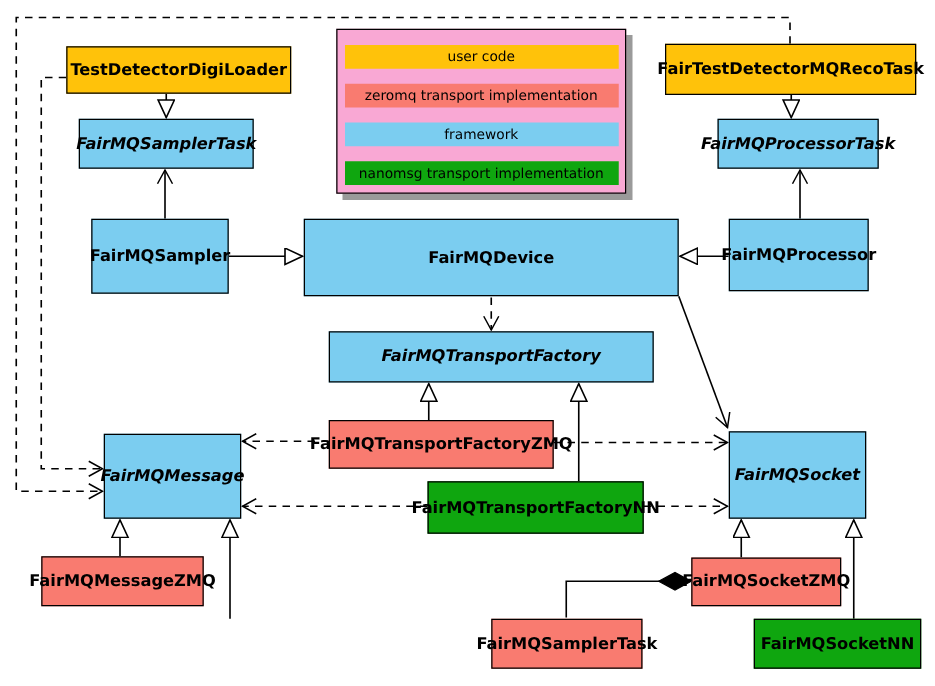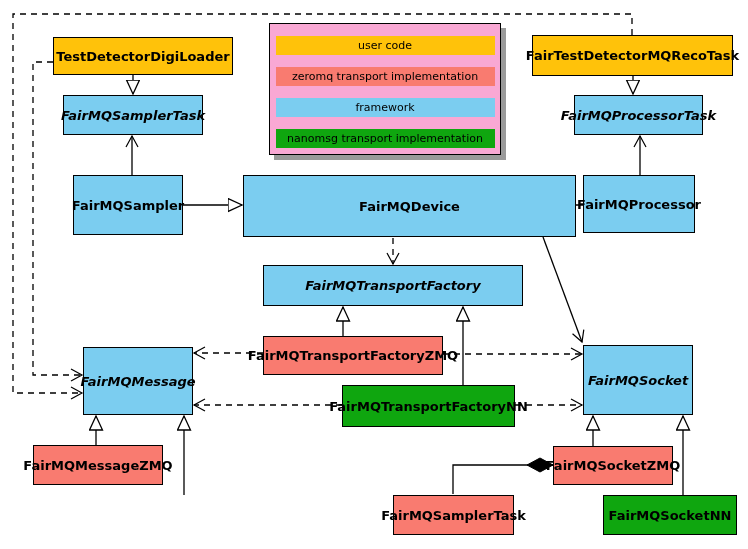--- a/index.html
+++ b/index.html
@@ -75,21 +75,21 @@
   <div class="node c-user" style="left:53px;top:37px;width:180px;height:38px">TestDetectorDigiLoader</div>
 
   <div class="node c-user" style="left:532px;top:35px;width:201px;height:41px">FairTestDetectorMQRecoTask</div>
 
   <div class="node c-framework abstract" style="left:63px;top:95px;width:140px;height:40px">FairMQSamplerTask</div>
 
   <div class="node c-framework abstract" style="left:574px;top:95px;width:129px;height:40px">FairMQProcessorTask</div>
 
   <div class="node c-framework" style="left:73px;top:175px;width:110px;height:60px">FairMQSampler</div>
 
-  <div class="node c-framework" style="left:243px;top:175px;width:333px;height:62px">FairMQDevice</div>
+  <div class="node c-framework" style="left:243px;top:175px;width:300px;height:62px">FairMQDevice</div>
 
   <div class="node c-framework" style="left:583px;top:175px;width:112px;height:58px">FairMQProcessor</div>
 
   <div class="node c-framework abstract" style="left:263px;top:265px;width:260px;height:41px">FairMQTransportFactory</div>
 
   <div class="node c-zmq" style="left:263px;top:336px;width:180px;height:39px">FairMQTransportFactoryZMQ</div>
 
   <div class="node c-nn" style="left:342px;top:385px;width:173px;height:42px">FairMQTransportFactoryNN</div>
 
   <div class="node c-framework abstract" style="left:83px;top:347px;width:110px;height:68px">FairMQMessage</div>

